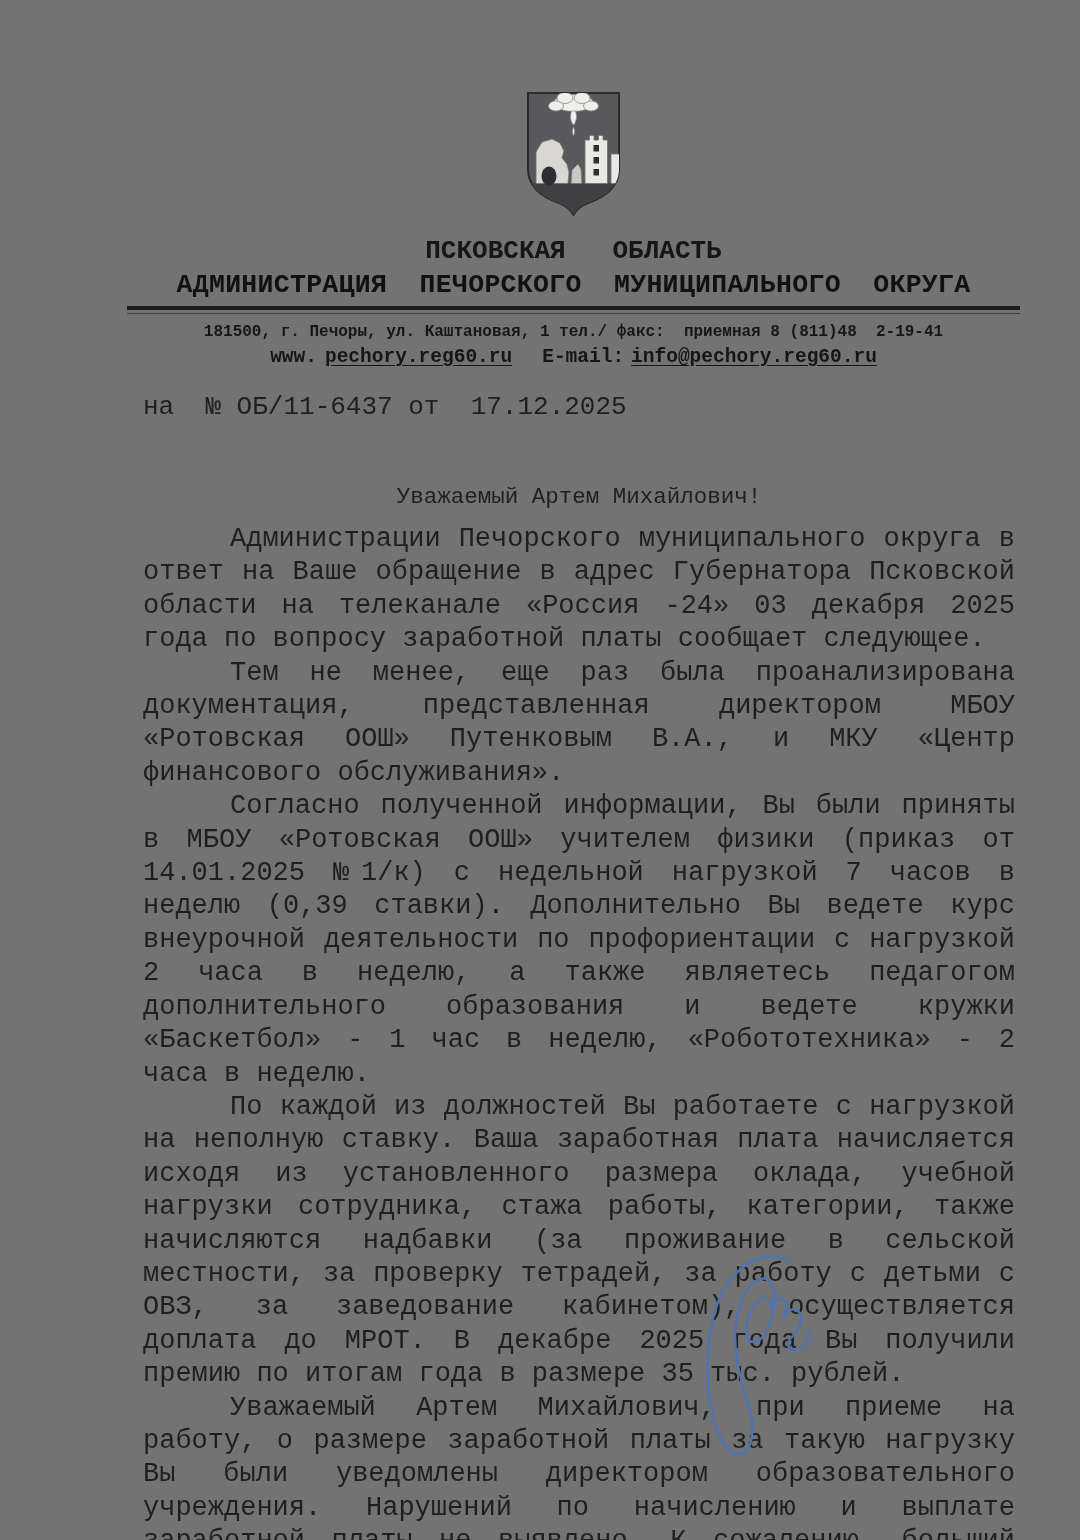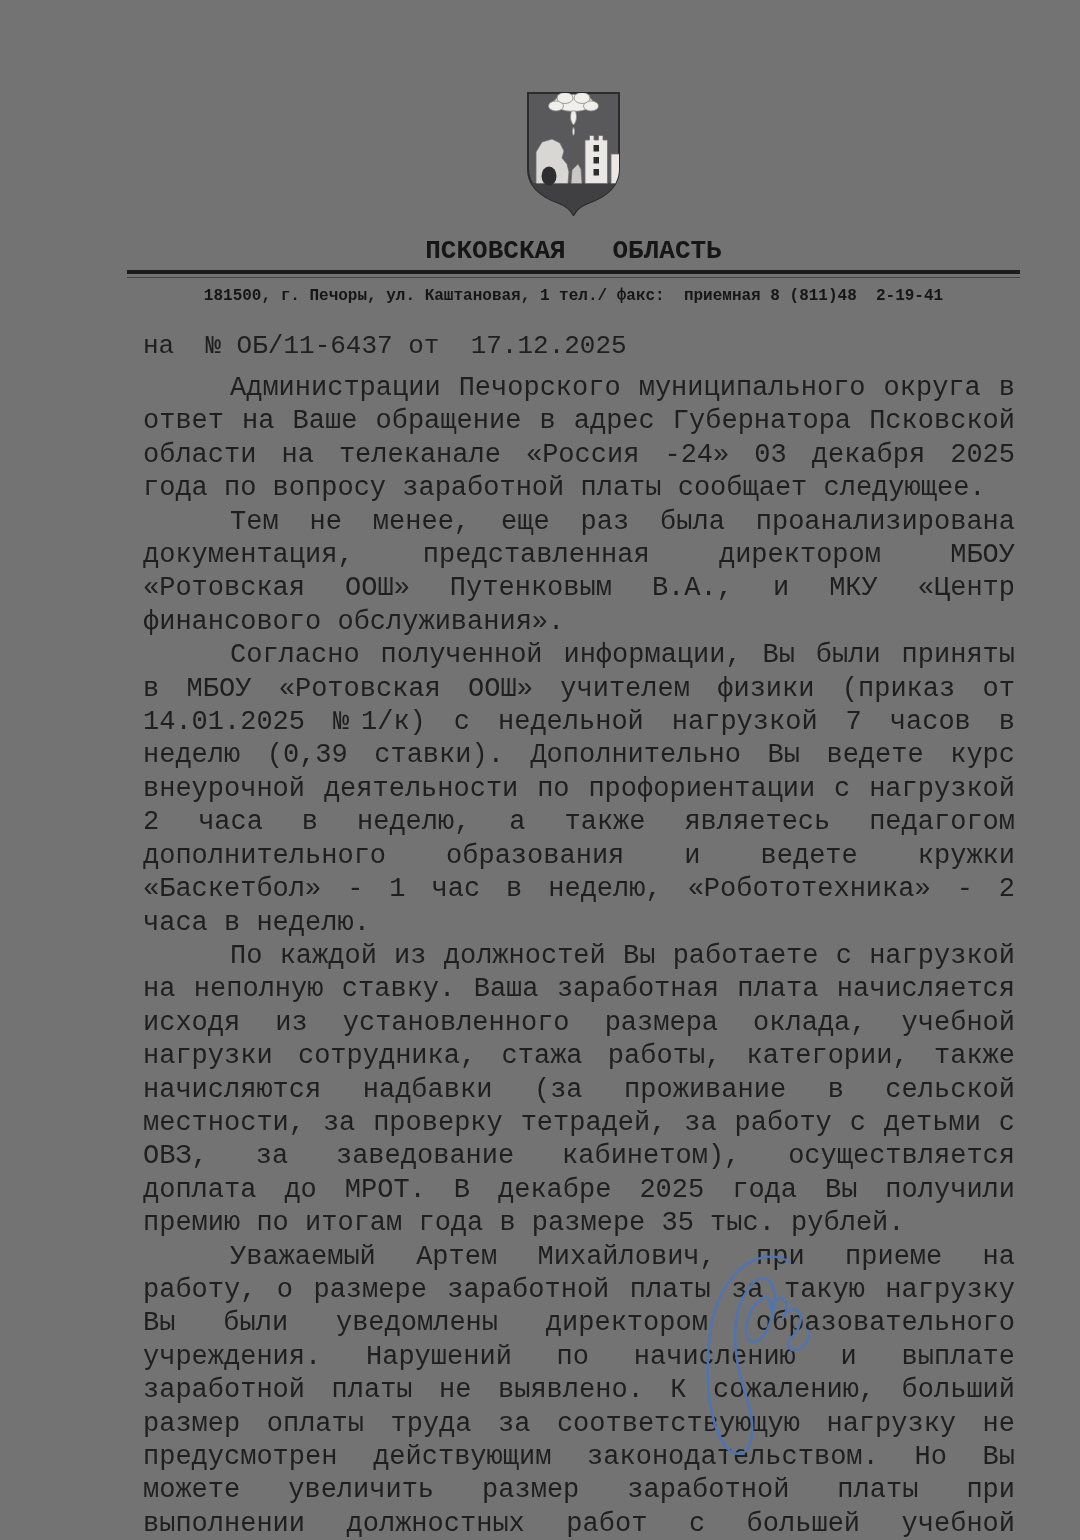--- a/index.html
+++ b/index.html
@@ -88,26 +88,31 @@
       <path d="M47,80 L53,74 L56,79 L57,93.5 L46,93.5 Z" fill="#c9c8c5" stroke="#6f6f6f" stroke-width="0.7"></path>
       <path d="M60,50 h4.5 v-4.5 h4.5 v4.5 h4.5 v-4.5 h4.5 v4.5 h4.5 v43.5 h-22.5 Z" fill="#e9e8e5" stroke="#6f6f6f" stroke-width="0.8"></path>
       <rect x="68.5" y="55" width="5.5" height="6.5" fill="#2e2e30"></rect>
       <rect x="68.5" y="67" width="5.5" height="6.5" fill="#2e2e30"></rect>
       <rect x="68.5" y="79" width="5.5" height="6.5" fill="#2e2e30"></rect>
       <rect x="86" y="64" width="9" height="29.5" fill="#e9e8e5" stroke="#6f6f6f" stroke-width="0.8"></rect>
     </g>
   </svg>
 
   <div class="hdr-region">ПСКОВСКАЯ   ОБЛАСТЬ</div>
+  <div class="hdr-org">АДМИНИСТРАЦИЯ  ПЕЧОРСКОГО  МУНИЦИПАЛЬНОГО  ОКРУГА</div>
   <div class="rule"></div>
   <div class="hdr-addr">181500, г. Печоры, ул. Каштановая, 1 тел./ факс:  приемная 8 (811)48  2-19-41</div>
+  <div class="hdr-web">
+    <span>www.</span><span class="sp1"></span><span class="lnk">pechory.reg60.ru</span><span class="gap"></span><span>E-mail:</span><span class="sp2"></span><span class="lnk">info@pechory.reg60.ru</span>
+  </div>
 
   <div class="textcol">
     <div class="refrow2">на  № ОБ/11-6437 от  17.12.2025</div>
 
+    <div class="salutation">Уважаемый Артем Михайлович!</div>
 
     <div class="bodytext">
       <p>Администрации Печорского муниципального округа в ответ на Ваше обращение в адрес Губернатора Псковской области на телеканале «Россия -24» 03 декабря 2025 года по вопросу заработной платы сообщает следующее.</p>
       <p>Тем не менее, еще раз была проанализирована документация, представленная директором МБОУ «Ротовская ООШ» Путенковым В.А., и МКУ «Центр финансового обслуживания».</p>
       <p>Согласно полученной информации, Вы были приняты в МБОУ «Ротовская ООШ» учителем физики (приказ от 14.01.2025 №1/к) с недельной нагрузкой 7 часов в неделю (0,39 ставки). Дополнительно Вы ведете курс внеурочной деятельности по профориентации с нагрузкой 2 часа в неделю, а также являетесь педагогом дополнительного образования  и ведете кружки «Баскетбол» - 1 час в неделю, «Робототехника» - 2 часа в неделю.</p>
       <p>По каждой из должностей Вы работаете с нагрузкой на неполную ставку. Ваша заработная плата начисляется исходя из установленного размера оклада, учебной нагрузки сотрудника, стажа работы, категории, также начисляются надбавки (за проживание в сельской местности, за проверку тетрадей, за работу с детьми с ОВЗ, за заведование кабинетом), осуществляется доплата до МРОТ. В декабре 2025 года Вы получили премию по итогам года в размере 35 тыс. рублей.</p>
       <p>Уважаемый Артем Михайлович, при приеме на работу, о размере заработной платы за такую нагрузку Вы были уведомлены директором образовательного учреждения. Нарушений по начислению и выплате заработной платы не выявлено. К сожалению, больший размер оплаты труда за соответствующую нагрузку не предусмотрен действующим законодательством. Но Вы можете увеличить размер заработной платы при выполнении должностных работ  с большей учебной нагрузкой.</p>
     </div>
 
     <div class="sigrow">

